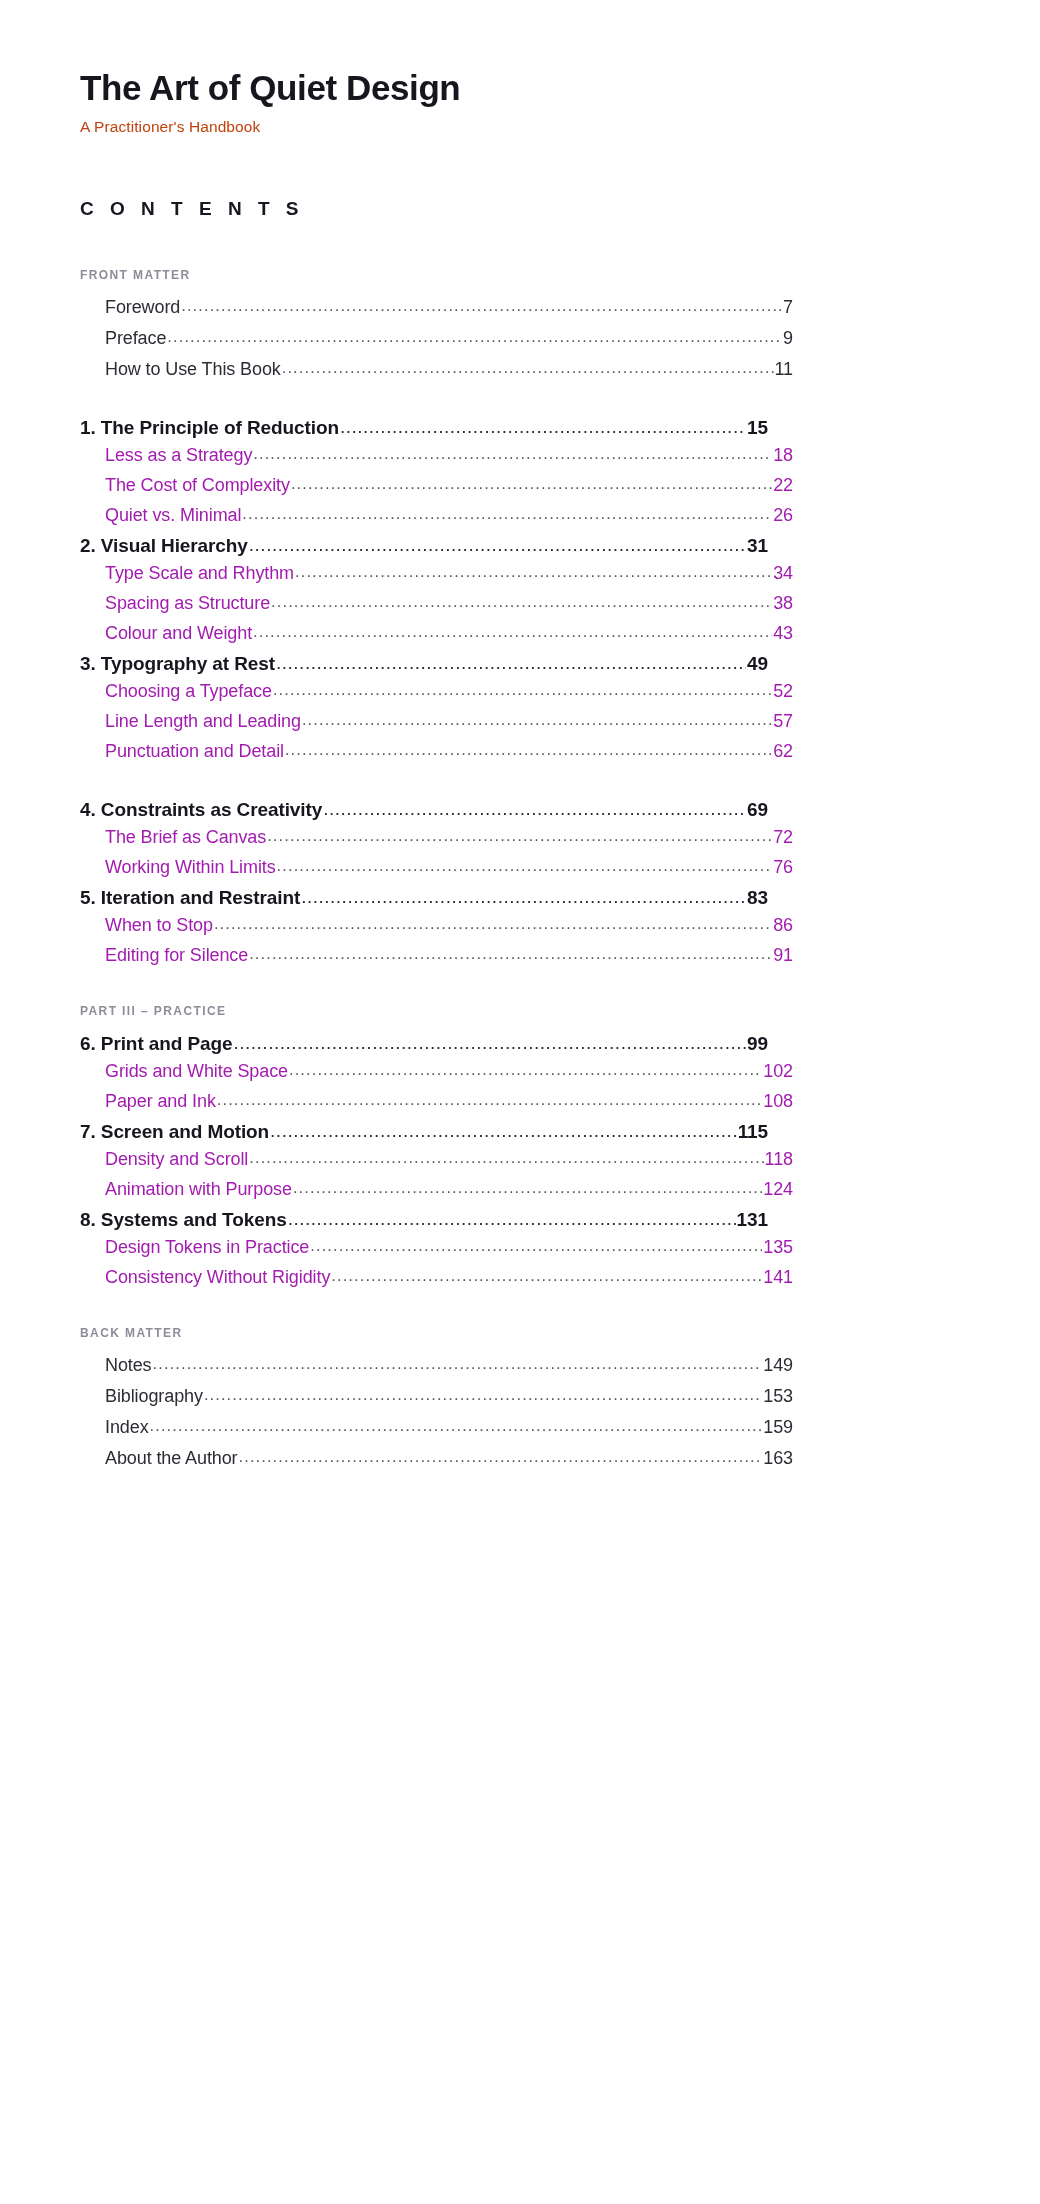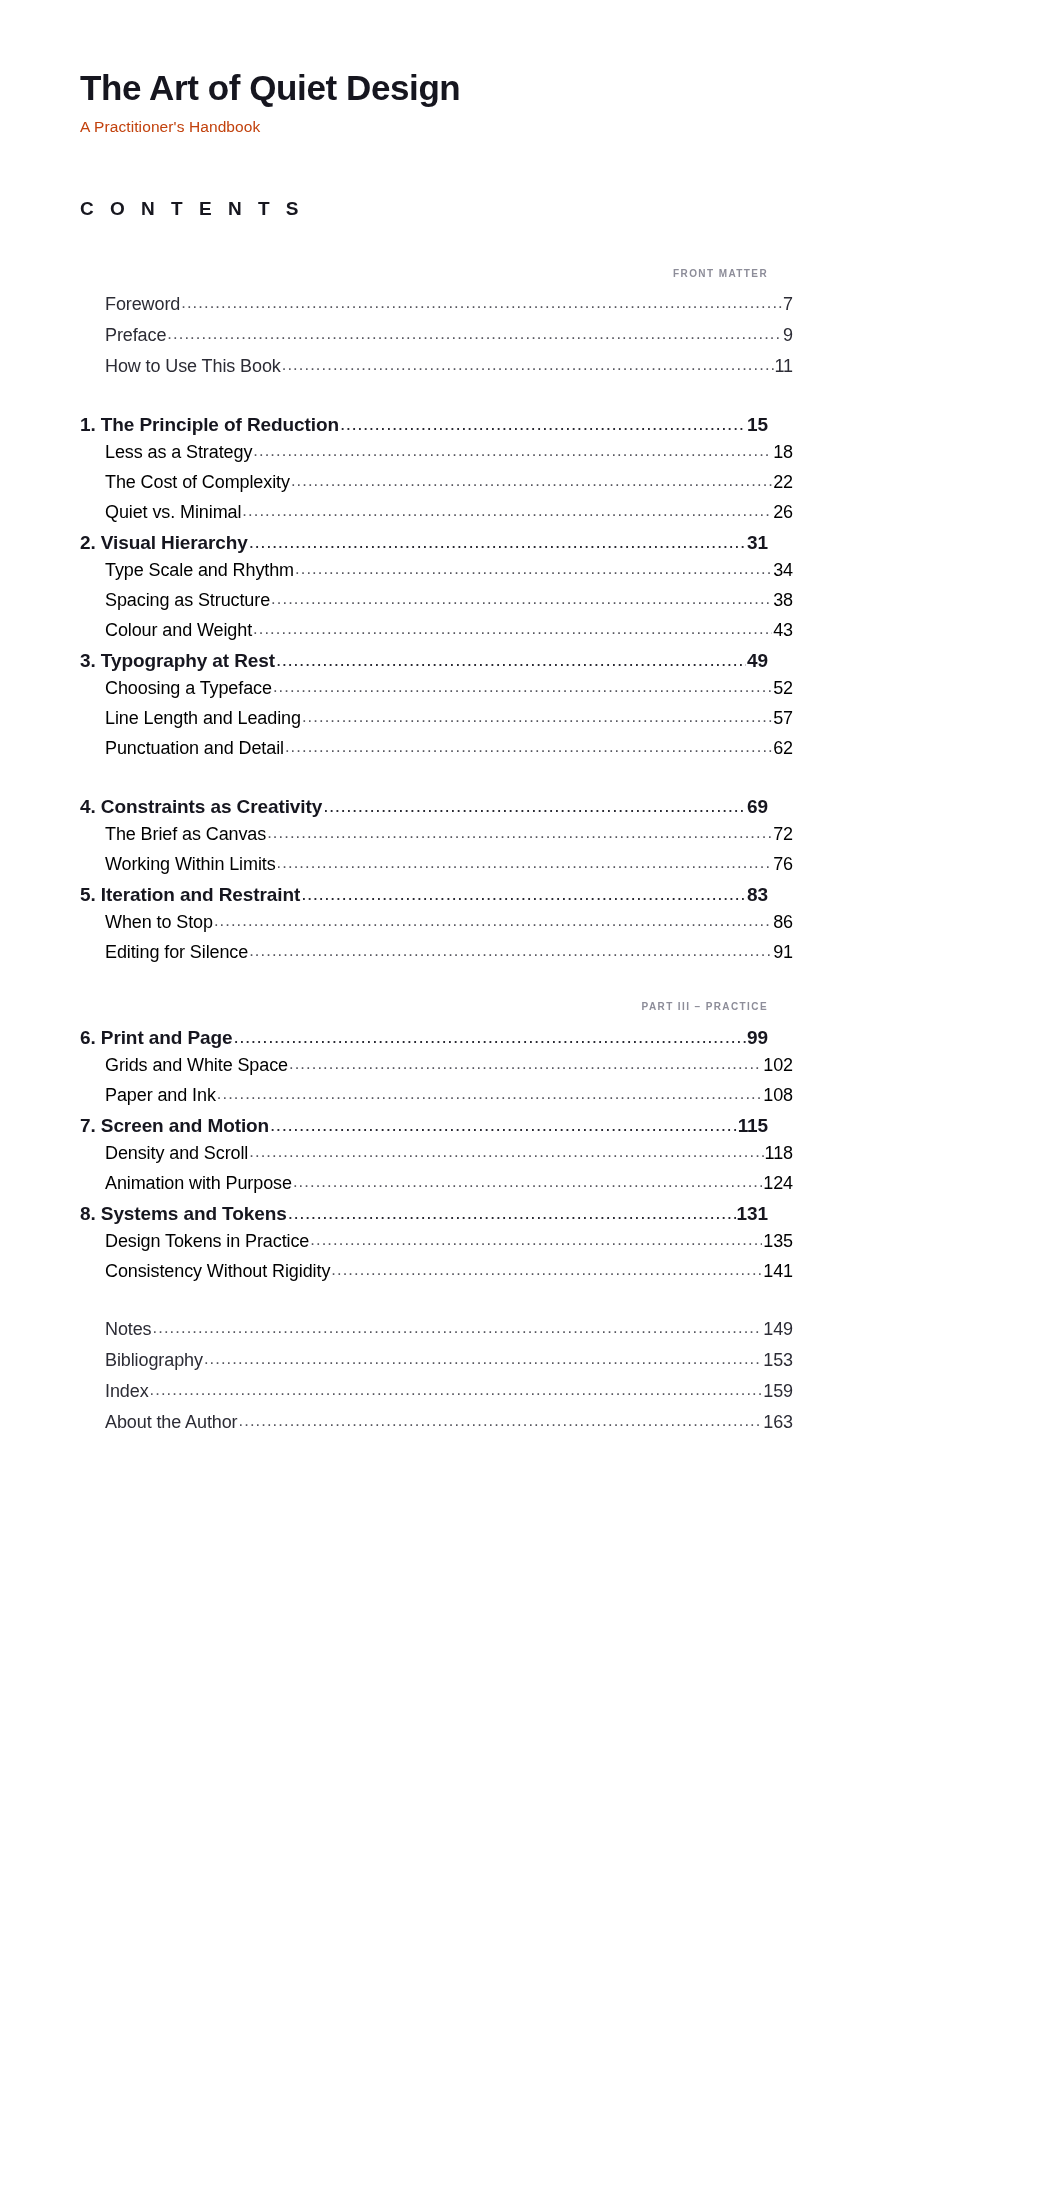--- a/index.html
+++ b/index.html
@@ -37,26 +37,25 @@
   }
   .contents-heading {
     font-size: 19px;
     font-weight: bold;
     letter-spacing: 5.5px;
     color: #17171f;
     margin: 0 0 48px 0;
   }
 
   .section-label {
-    font-size: 10px;
+    font-size: 12px;
     font-weight: bold;
     letter-spacing: 1.4px;
     color: #8d8d99;
     margin: 0 0 16px 0;
-    text-align: right;
   }
   .group {
     margin-bottom: 34px;
   }
   .group:last-child { margin-bottom: 0; }
 
   .entry {
     display: flex;
     align-items: flex-start;
     width: 100%;
@@ -102,21 +101,21 @@
 
   
   .entry.sub {
     padding-left: 25px;
     margin-bottom: 12px;
   }
   .entry.sub .etext,
   .entry.sub .page-num {
     font-size: 18px;
     font-weight: normal;
-    color: #000000;
+    color: #a21caf;
     letter-spacing: -0.1px;
   }
 
   
   .entry.plain {
     padding-left: 25px;
     margin-bottom: 13px;
   }
   .entry.plain .etext,
   .entry.plain .page-num {
@@ -296,20 +295,21 @@
           <span class="dots">................................................................................................................................................................</span>
           <span class="page-num">135</span>
         </div>
         <div class="entry sub">
           <span class="etext">Consistency Without Rigidity</span>
           <span class="dots">................................................................................................................................................................</span>
           <span class="page-num">141</span>
         </div>
       </div>
       <div class="group back-matter">
+        <div class="section-label">BACK MATTER</div>
         <div class="entry plain">
           <span class="etext">Notes</span>
           <span class="dots">................................................................................................................................................................</span>
           <span class="page-num">149</span>
         </div>
         <div class="entry plain">
           <span class="etext">Bibliography</span>
           <span class="dots">................................................................................................................................................................</span>
           <span class="page-num">153</span>
         </div>

